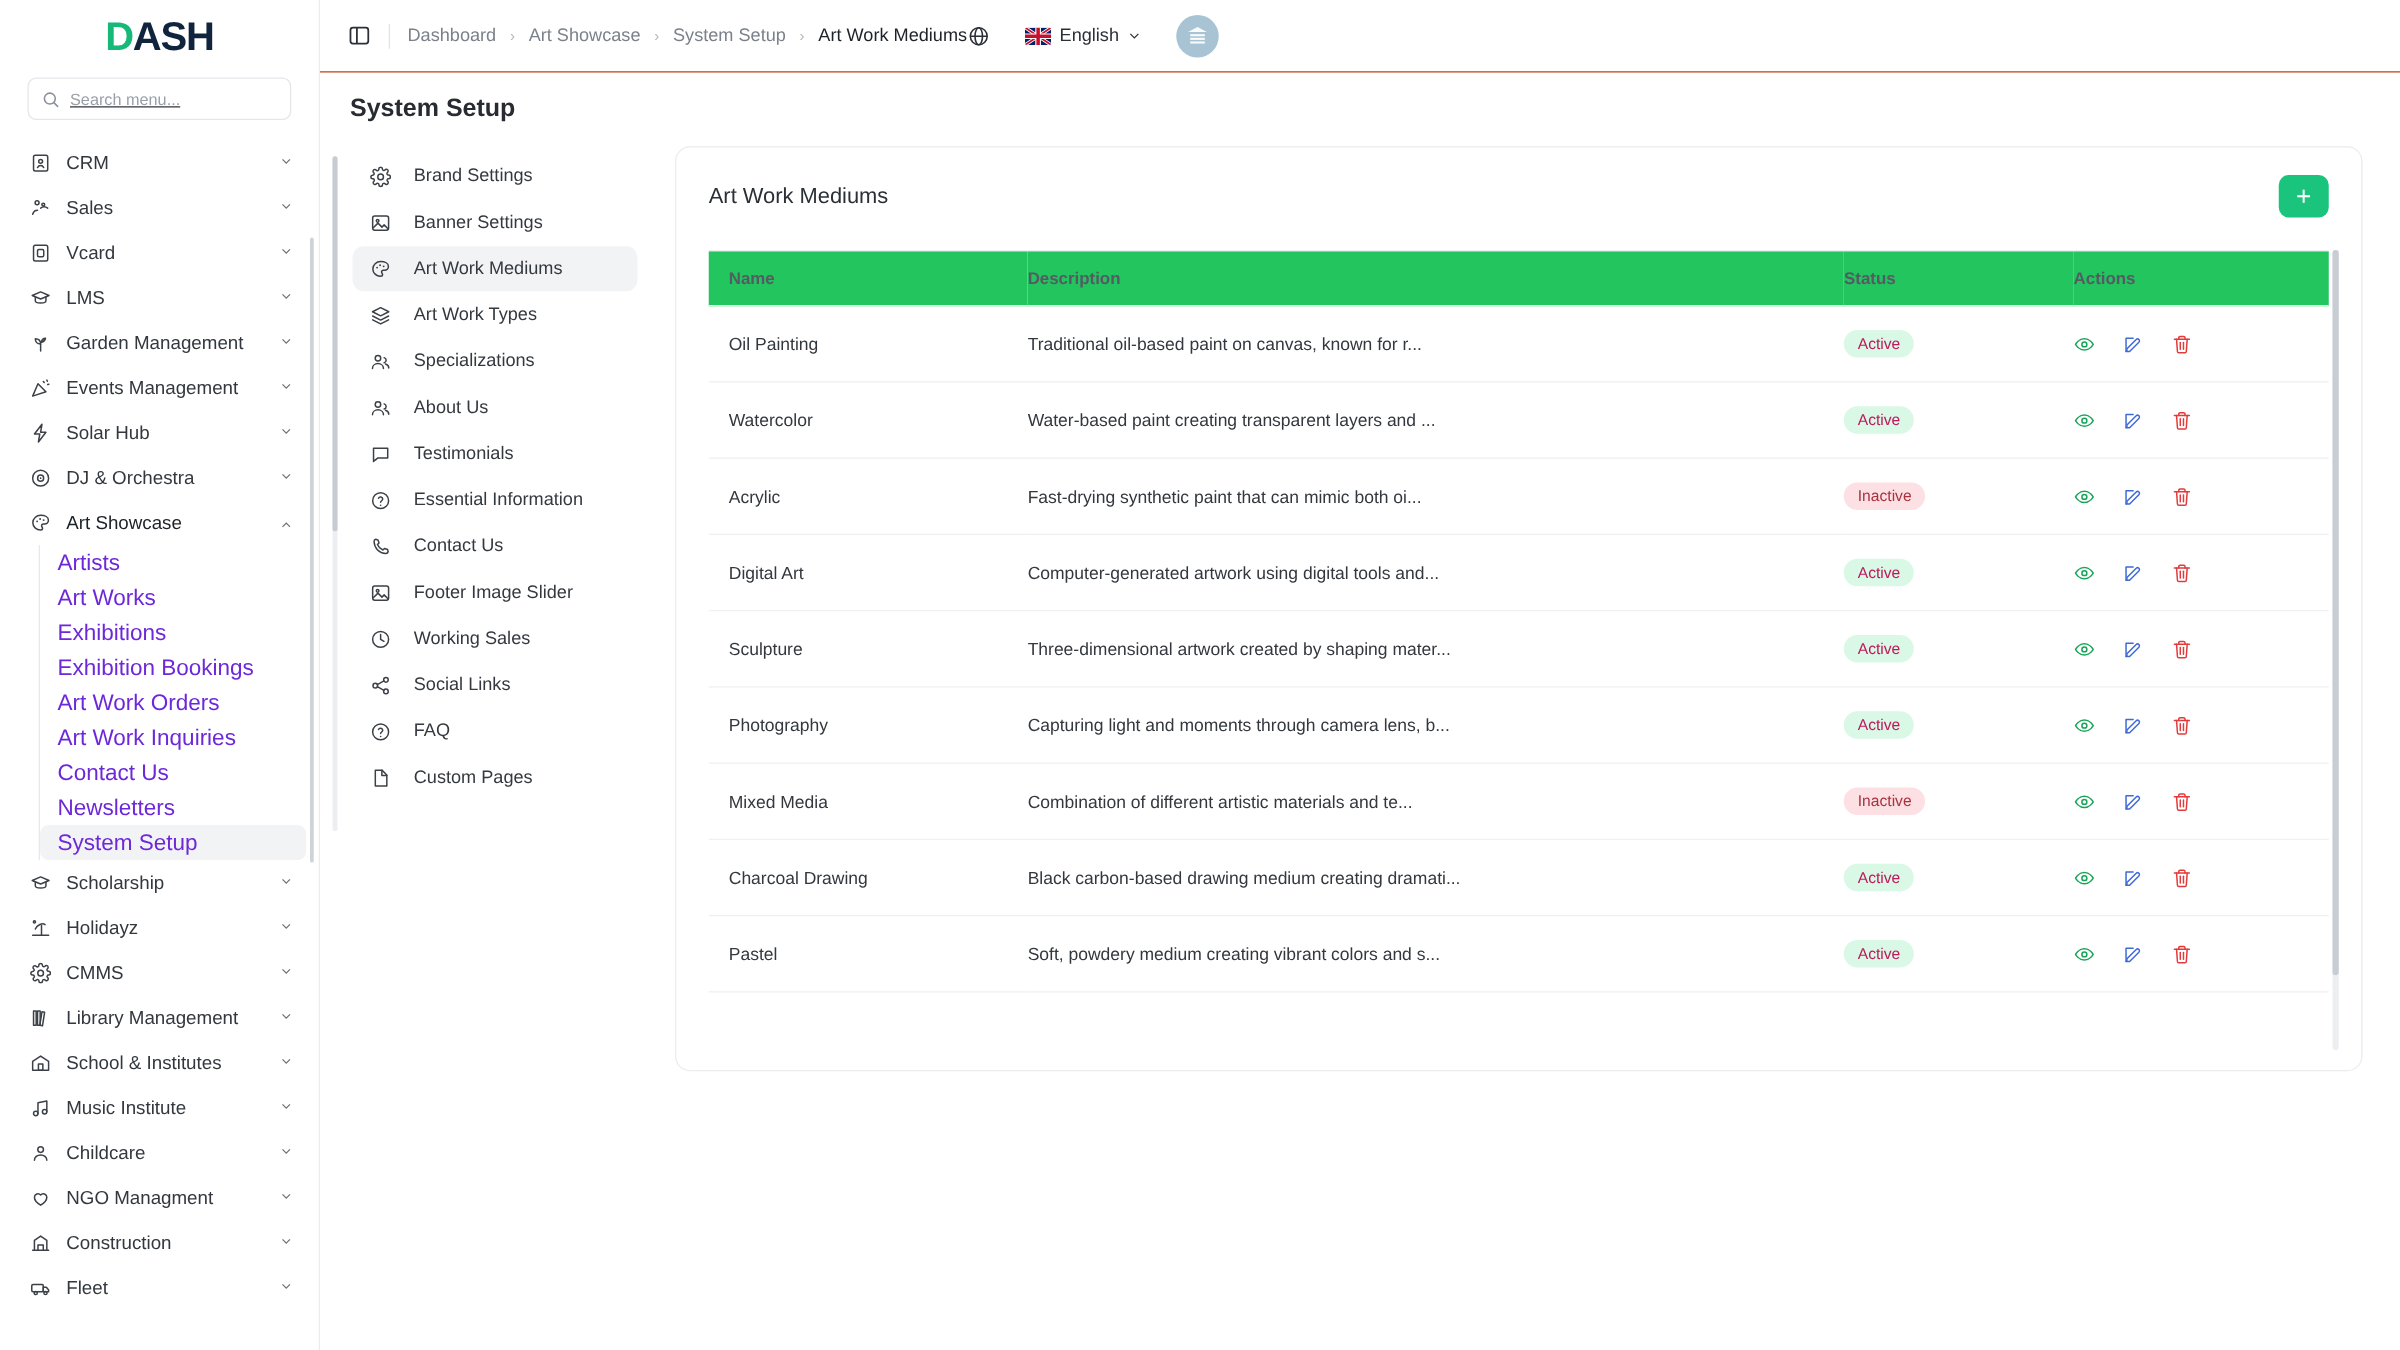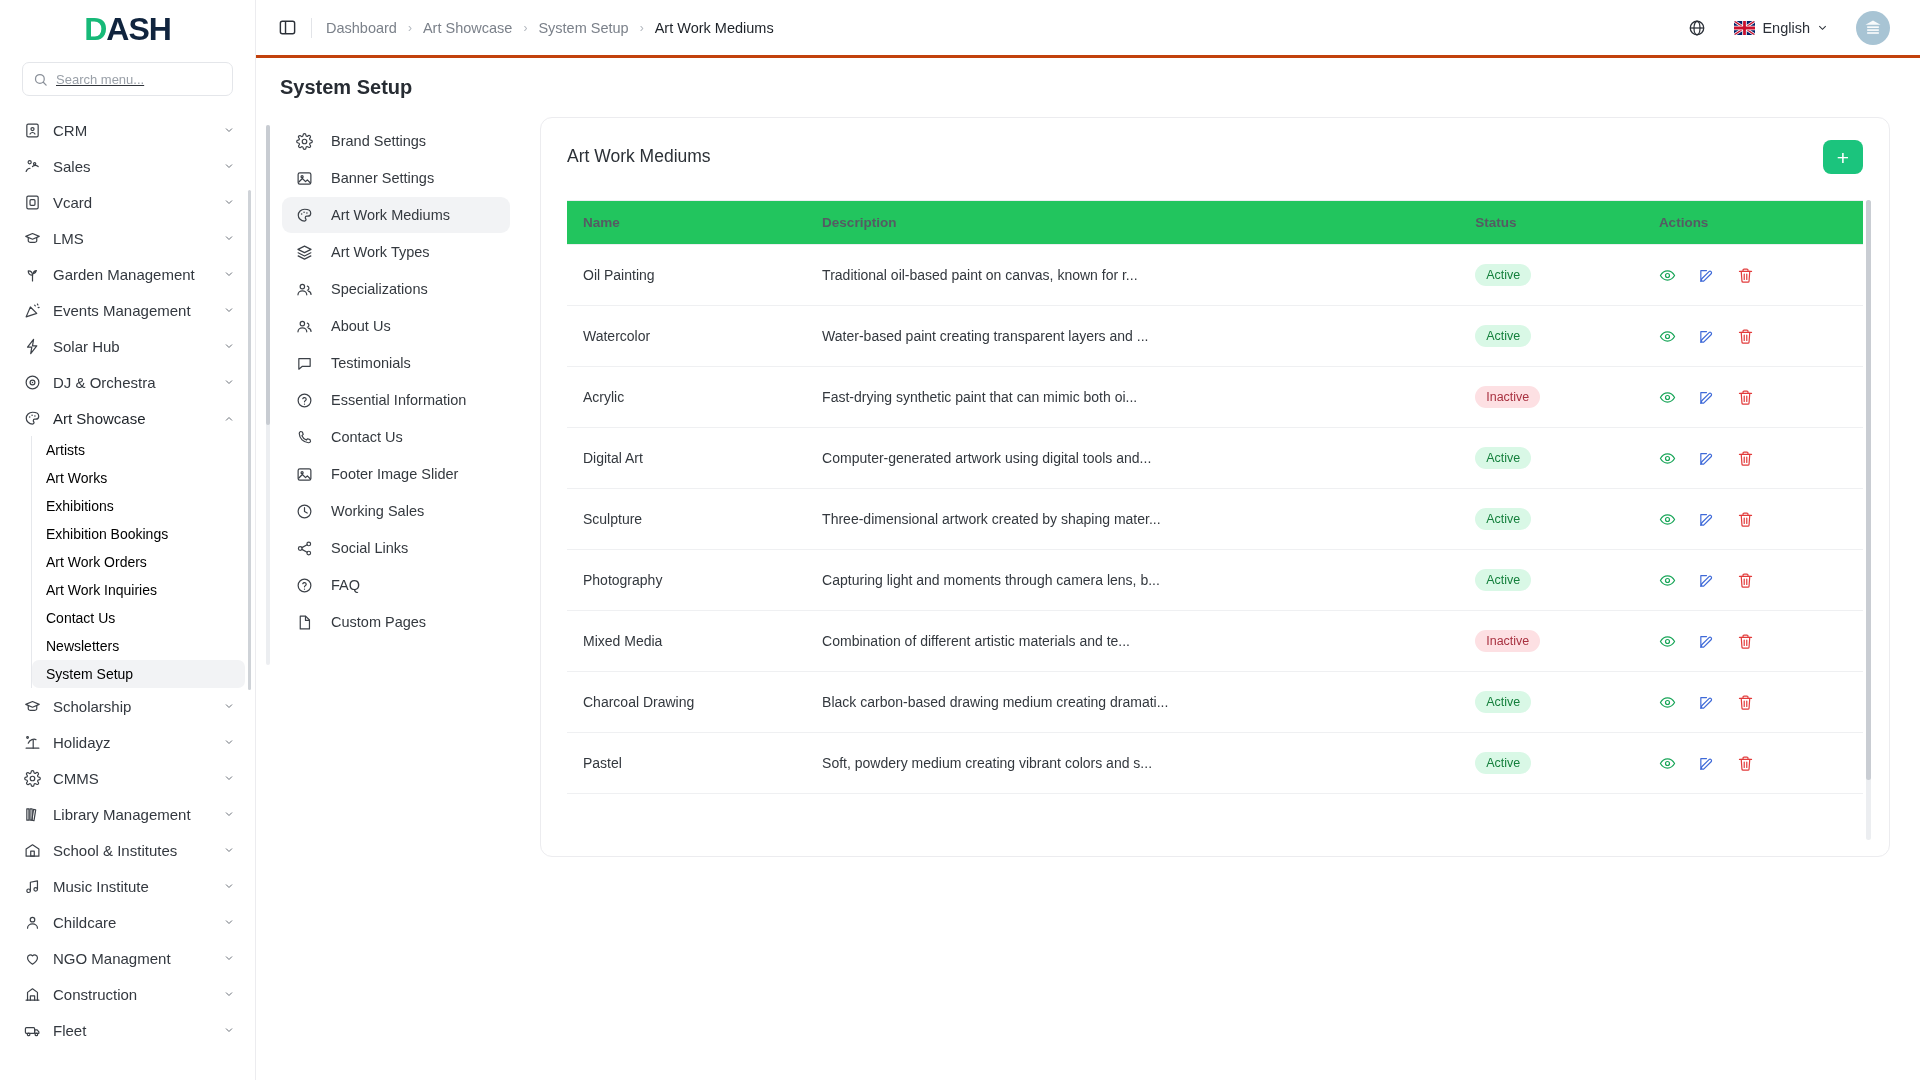--- a/index.html
+++ b/index.html
@@ -45,34 +45,34 @@
     height: 36px; margin: 0 10px 0 14px; padding: 0 10px;
     border-radius: 8px; cursor: pointer; font-size: 15px; color: #33383f;
   }
   .nav-item .ico { width: 17px; height: 17px; flex: 0 0 17px; display: flex; align-items: center; justify-content: center; color: #3c4148; }
   .nav-item .lbl { flex: 1; white-space: nowrap; }
   .nav-item .chev { width: 12px; color: #6b7179; }
   .nav-item.active-parent { color: #1d2228; }
   .sub-list { margin-left: 31px; border-left: 1px solid #e6e8ec; padding-left: 0px; }
   .sub-item {
     height: 28px; display: flex; align-items: center;
-    font-size: 14px; color: #000000; padding-left: 14px;
+    font-size: 18px; color: #6d28d9; padding-left: 14px;
     margin-right: 10px; border-radius: 7px; cursor: pointer;
   }
   .sub-item.selected { background: #f2f3f5; }
   .scroll-track {
     position: absolute; right: 4px; top: 190px; width: 3px; height: 500px;
     background: #cfd3d8; border-radius: 3px;
   }
 
   
   .main { flex: 1; display: flex; flex-direction: column; min-width: 0; }
   .topbar {
-    height: 58px; display: flex; align-items: center; justify-content: space-between;
-    padding: 0 30px 0 22px; border-bottom: 3px solid #c2410c; background: #fff;
+    height: 58px; display: flex; align-items: center; justify-content: flex-start;
+    padding: 0 30px 0 22px; border-bottom: 1px solid #c2410c; background: #fff;
   }
   .topbar-left { display: flex; align-items: center; gap: 14px; }
   .panel-icon { width: 19px; height: 19px; color: #2b3038; cursor: pointer; }
   .divider-v { width: 1px; height: 20px; background: #e2e4e8; }
   .crumbs { display: flex; align-items: center; gap: 11px; font-size: 14.5px; }
   .crumb { color: #7b818a; cursor: pointer; }
   .crumb.current { color: #1d2228; }
   .crumb-sep { color: #b3b8bf; font-size: 12px; }
   .topbar-right { display: flex; align-items: center; gap: 28px; }
   .lang { display: flex; align-items: center; gap: 7px; font-size: 14.5px; color: #2b3038; cursor: pointer; }
@@ -136,21 +136,21 @@
   thead th.c-actions { width: 200px; }
   tbody td {
     font-size: 14px; color: #33383e; padding: 19px 0; border-bottom: 1px solid #eff0f2;
     vertical-align: middle;
   }
   tbody td.c-name { padding-left: 16px; }
   .badge {
     display: inline-block; font-size: 12.5px; padding: 4px 11px; border-radius: 12px;
     font-weight: 400;
   }
-  .badge.active { background: #d9f8e6; color: #15803d; }
+  .badge.active { background: #d9f8e6; color: #be185d; }
   .badge.inactive { background: #fde0e3; color: #a93241; }
   .acts { display: flex; gap: 22px; align-items: center; }
   .act { cursor: pointer; display: flex; align-items: center; }
   .act.view { color: #18a558; }
   .act.edit { color: #3f6ad8; }
   .act.del { color: #e23b3b; }
 
   .table-scroll-track {
     position: absolute; right: -8px; top: 0; width: 5px; height: 640px;
     background: #eceef1; border-radius: 3px;

